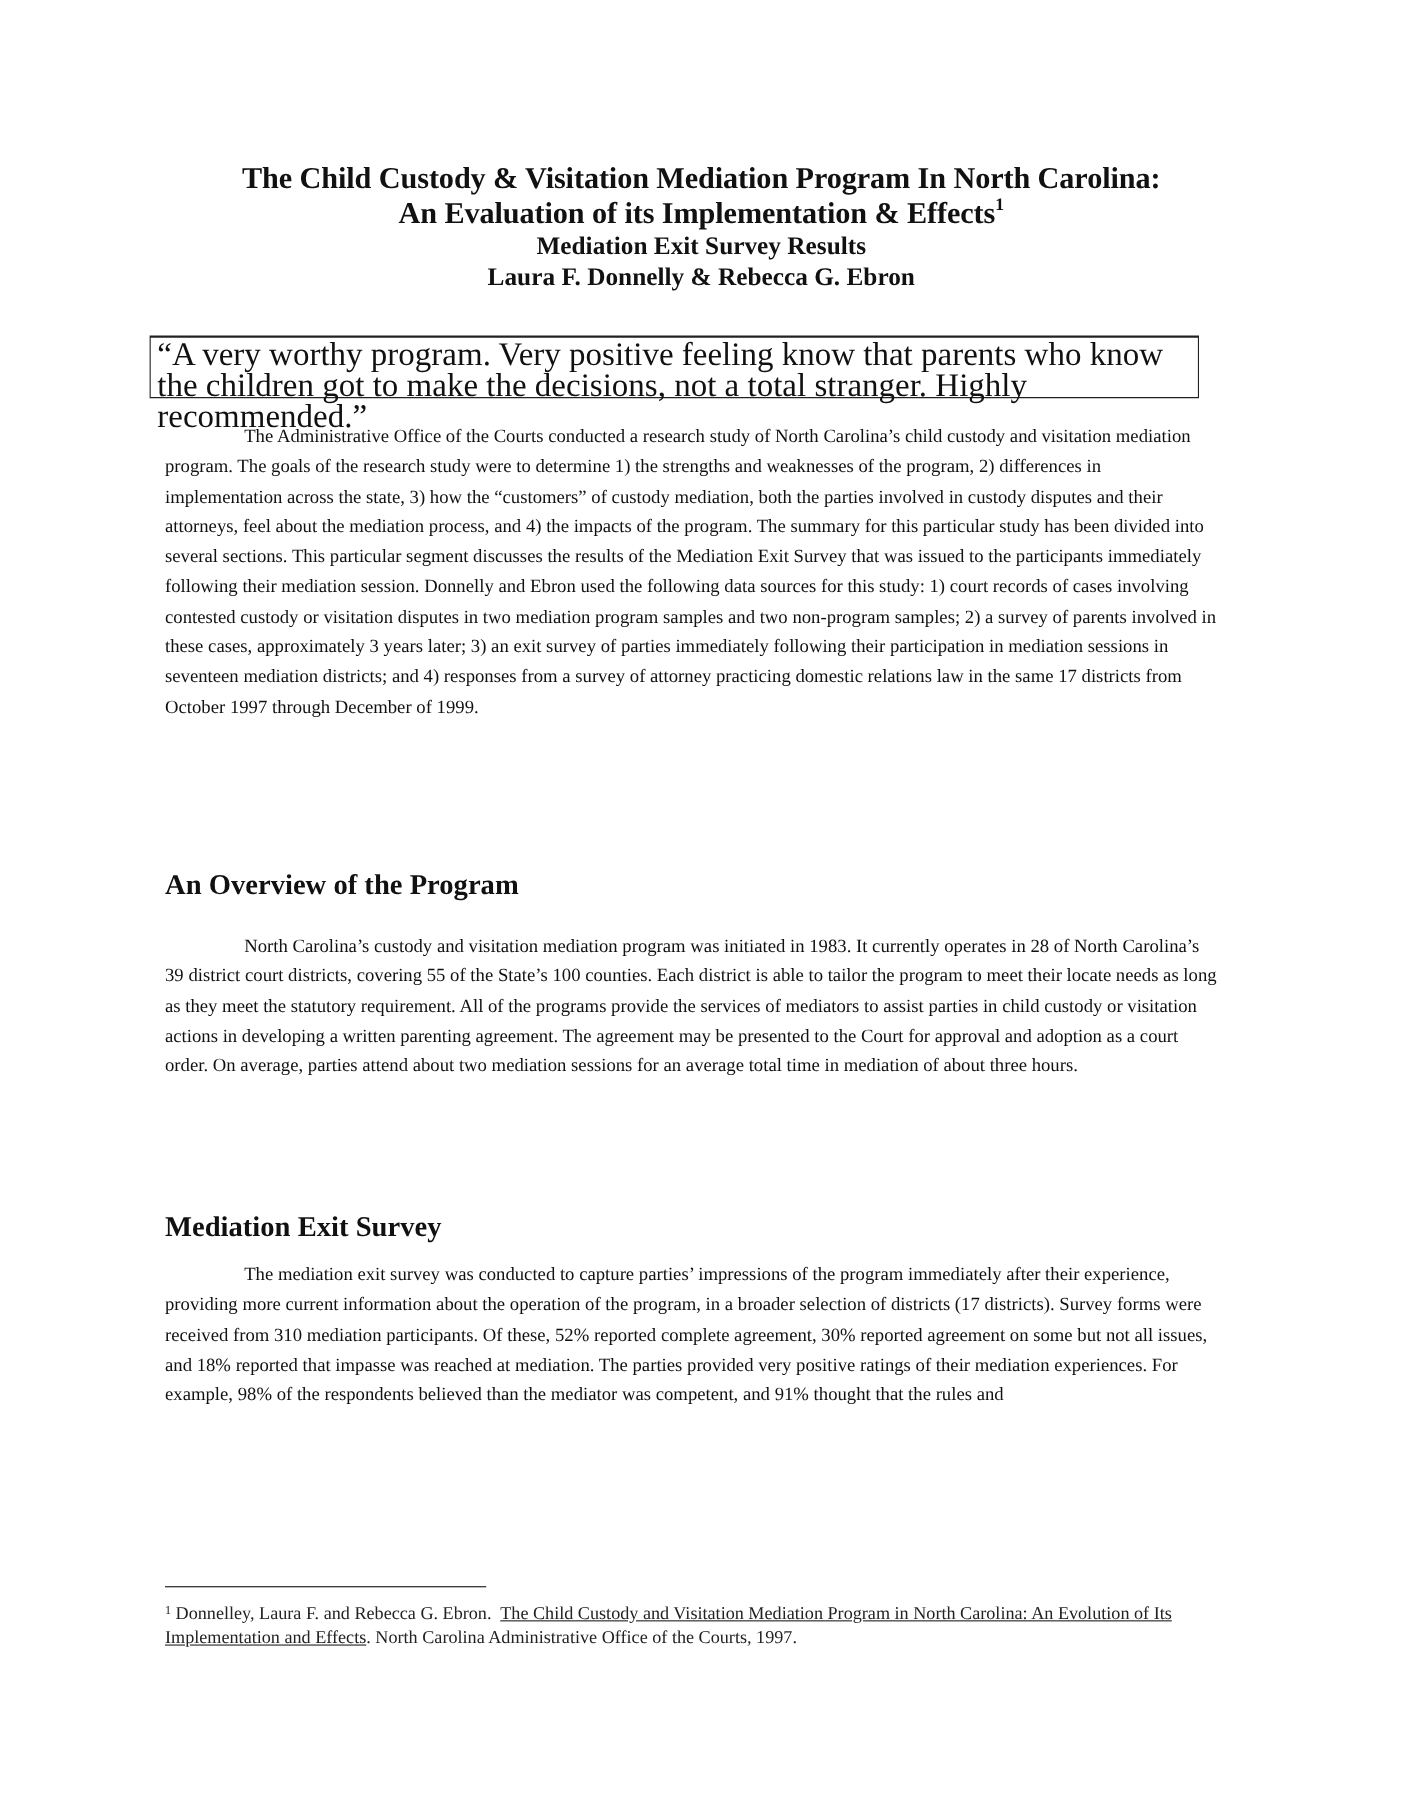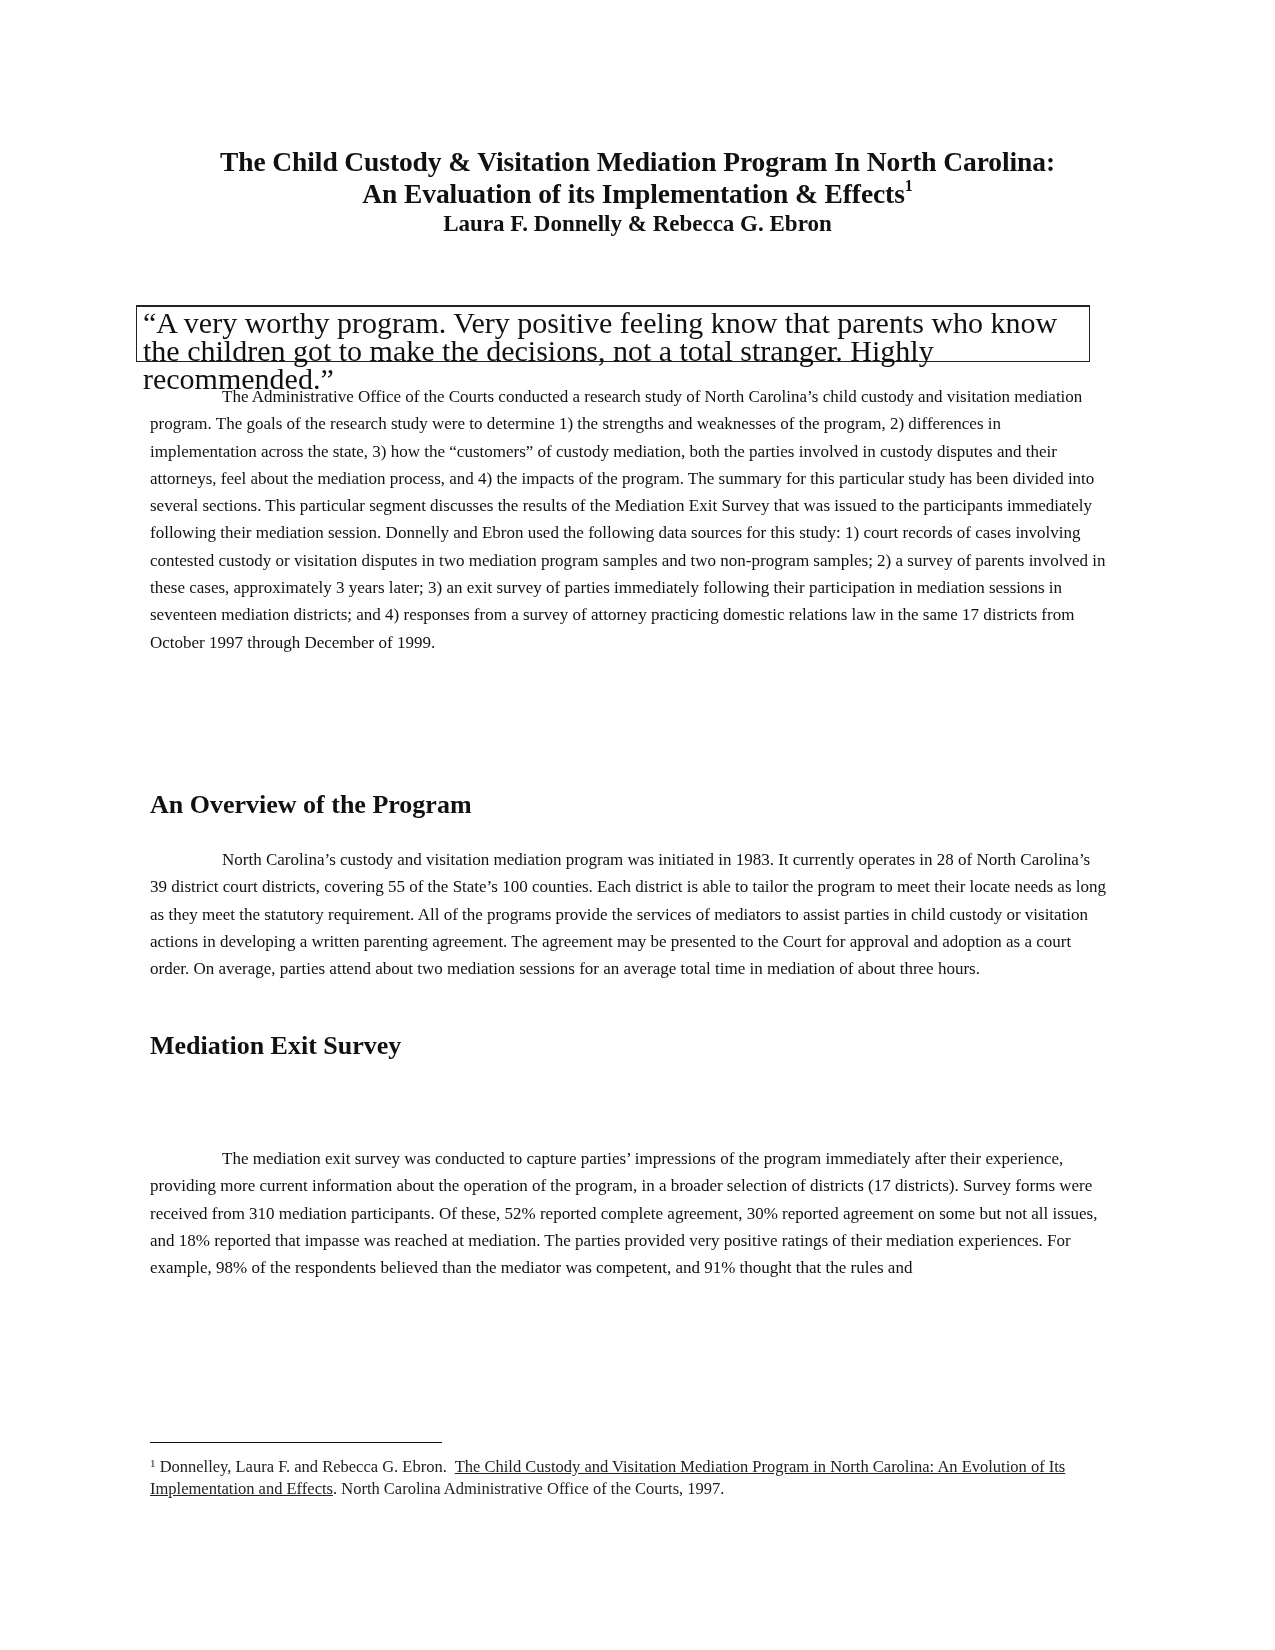--- a/index.html
+++ b/index.html
@@ -39,32 +39,33 @@
   .footnote .u { text-decoration: underline; }
 </style>
 </head>
 <body>
 
 <div class="page">
 
   <div class="title-block">
     <p class="title-line">The Child Custody &amp; Visitation Mediation Program In North Carolina:</p>
     <p class="title-line"><span>An Evaluation of its Implementation &amp; Effects</span><sup>1</sup></p>
+    <p class="subtitle-line">Mediation Exit Survey Results</p>
     <p class="subtitle-line">Laura F. Donnelly &amp; Rebecca G. Ebron</p>
   </div>
 
   <div class="quote-box">“A very worthy program.  Very positive feeling know that parents who know the children got to make the decisions, not a total stranger.  Highly recommended.”</div>
 
   <p class="body-text" style="top:383px;"><span class="indent"></span><span>The Administrative Office of the Courts conducted a research study of North Carolina’s child custody and visitation mediation program.  The goals of the research study were to determine 1) the strengths and weaknesses of the program, 2) differences in implementation across the state, 3) how the “customers” of custody mediation, both the parties involved in custody disputes and their attorneys, feel about the mediation process, and 4) the impacts of the program.  The summary for this particular study has been divided into several sections.  This particular segment discusses the results of the Mediation Exit Survey that was issued to the participants immediately following their mediation session.  Donnelly and Ebron used the following data sources for this study:  1) court records of cases involving contested custody or visitation disputes in two mediation program samples and two non-program samples; 2) a survey of parents involved in these cases, approximately 3 years later; 3) an exit survey of parties immediately following their participation in mediation sessions in seventeen mediation districts; and 4) responses from a survey of attorney practicing domestic relations law in the same 17 districts from October 1997 through December of 1999.</span></p>
 
   <p class="section-heading" style="top:791px;">An Overview of the Program</p>
 
   <p class="body-text" style="top:846px;"><span class="indent"></span><span>North Carolina’s custody and visitation mediation program was initiated in 1983.  It currently operates in 28 of North Carolina’s 39 district court districts, covering 55 of the State’s 100 counties.  Each district is able to tailor the program to meet their locate needs as long as they meet the statutory requirement.  All of the programs provide the services of mediators to assist parties in child custody or visitation actions in developing a written parenting agreement.  The agreement may be presented to the Court for approval and adoption as a court order.  On average, parties attend about two mediation sessions for an average total time in mediation of about three hours.</span></p>
 
-  <p class="section-heading" style="top:1032px;font-family:Liberation Serif, serif;">Mediation Exit Survey</p>
+  <p class="section-heading" style="top:1102px;font-family:Liberation Serif, serif;">Mediation Exit Survey</p>
 
   <p class="body-text" style="top:1145px;"><span class="indent"></span><span>The mediation exit survey was conducted to capture parties’ impressions of the program immediately after their experience, providing more current information about the operation of the program, in a broader selection of districts (17 districts).  Survey forms were received from 310 mediation participants.  Of these, 52% reported complete agreement, 30% reported agreement on some but not all issues, and 18% reported that impasse was reached at mediation.  The parties provided very positive ratings of their mediation experiences.  For example, 98% of the respondents believed than the mediator was competent, and 91% thought that the rules and</span></p>
 
   <div class="footnote-rule"></div>
 
   <div class="footnote">
     <sup>1</sup>
     <span>Donnelley, Laura F. and Rebecca G. Ebron.</span>&nbsp;
     <span class="u">The Child Custody and Visitation Mediation Program in North Carolina: An Evolution of Its Implementation and Effects</span><span>.  North Carolina Administrative Office of the Courts, 1997.</span>
   </div>

